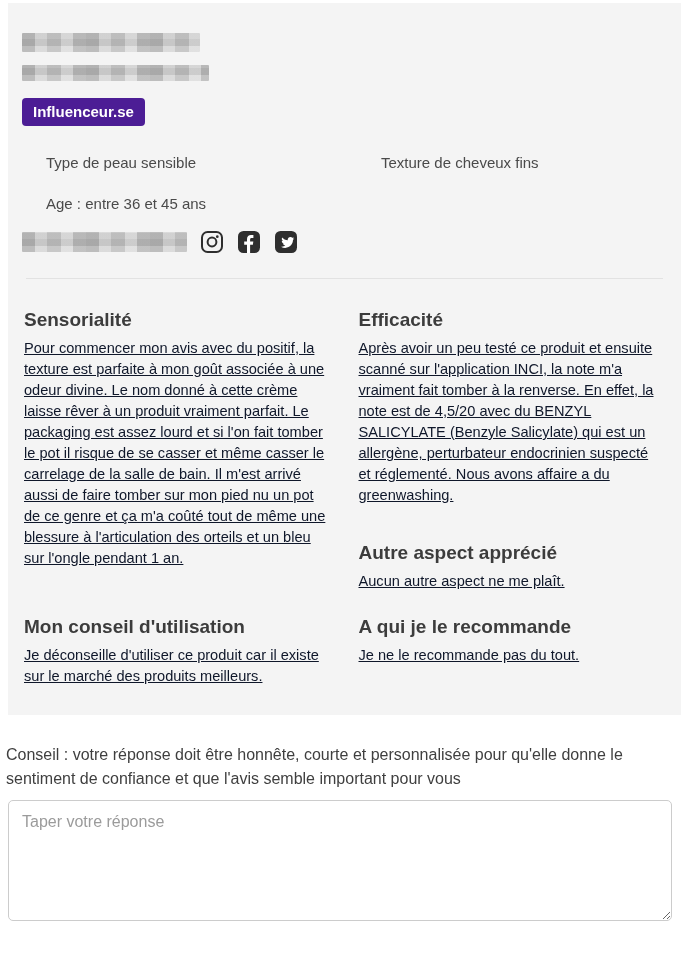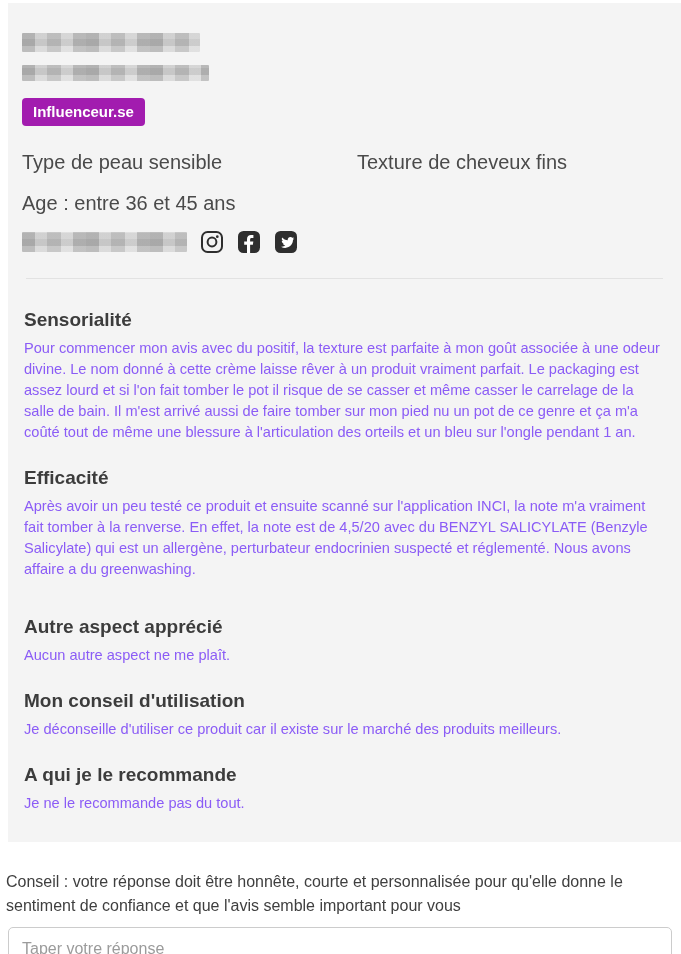--- a/index.html
+++ b/index.html
@@ -35,35 +35,36 @@
         rgba(185,185,185,.9) 6px 13px,
         rgba(210,210,210,.9) 13px 19px);
   }
   .blur-name   { width: 178px; height: 19px; margin-bottom: 9px; }
   .blur-line2  { width: 187px; height: 16px; }
   .blur-ville  { width: 150px; height: 18px; vertical-align: -4px; margin-left: 4px; }
   .blur-social { width: 165px; height: 20px; }
 
   .badge-green {
     display: inline-block;
-    background: #a21caf;
+    background: #4c1d95;
     color: #ffffff;
     font-size: 15px;
     font-weight: bold;
     padding: 5px 11px 6px;
     border-radius: 4px;
     margin: 13px 0 2px;
   }
 
   .attr-grid {
     display: grid;
     grid-template-columns: 335px 1fr;
     margin-top: 10px;
-    font-size: 20px;
+    font-size: 15px;
     color: #4a4a4a;
+    margin-left: 24px;
   }
   .attr-grid > div { padding: 8px 0 8px; line-height: 17px; margin-top: 8px; }
 
   .social-row {
     display: flex;
     align-items: center;
     gap: 13px;
     margin-top: 10px;
   }
   .social-row .blur-social { margin-right: 0; }
@@ -84,36 +85,37 @@
     padding: 0 0 0 2px;
   }
   .added-date { font-size: 15.5px; color: #474747; }
   .stars { display: flex; gap: 1px; }
   .star { width: 29px; height: 29px; }
   .star.filled path { fill: #f4796b; stroke: #f4796b; stroke-width: 1.4; }
   .star.empty  path { fill: none;    stroke: #f4796b; stroke-width: 1.8; }
 
   .review-grid {
     display: grid;
-    grid-template-columns: 1fr;
+    grid-template-columns: 1fr 1fr;
     column-gap: 30px;
     row-gap: 24px;
     margin-top: 30px;
     padding-left: 2px;
   }
   .review-section h3 {
     font-size: 19px;
     font-weight: bold;
     color: #3c3c3c;
     margin-bottom: 7px;
   }
   .review-section p {
     font-size: 14.6px;
     line-height: 21px;
-    color: #8b5cf6;
+    color: #0f172a;
+    text-decoration: underline;
   }
   .stacked { display: flex; flex-direction: column; gap: 36px; }
 
   
   .advice {
     margin: 28px 6px 0 6px;
     font-size: 16px;
     line-height: 24px;
     color: #3f3f3f;
   }

